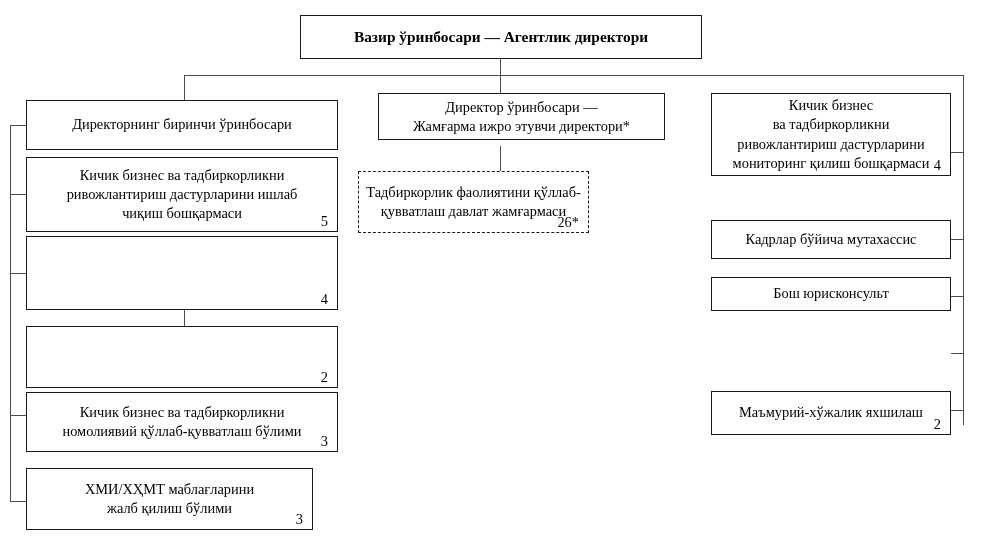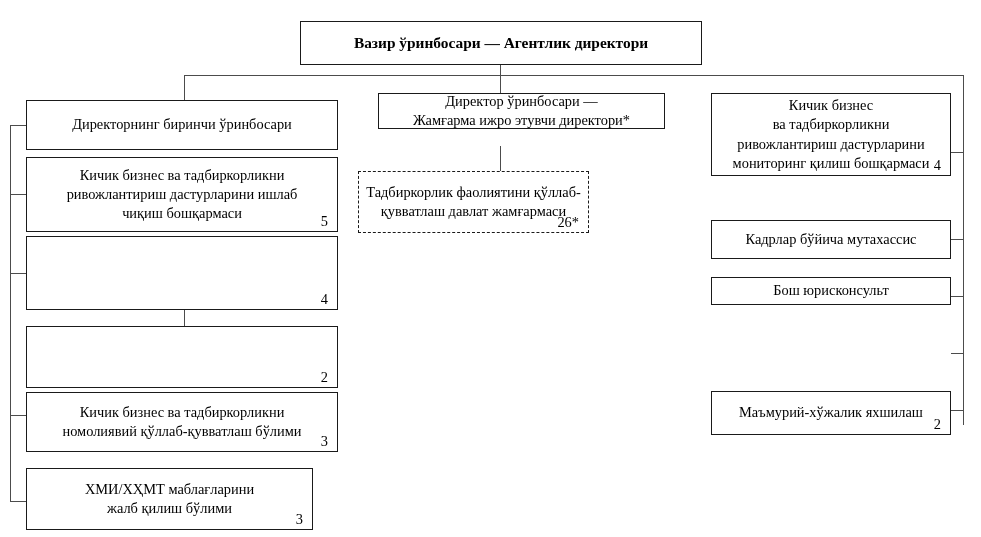--- a/index.html
+++ b/index.html
@@ -84,21 +84,21 @@
   <div class="ln v" style="left:184px; top:310px; height:16px;"></div>
 
   <div class="ln v" style="left:500px; top:146px; height:25px;"></div>
 
   <div class="ln h" style="left:951px; top:152px; width:13px;"></div>
   <div class="ln h" style="left:951px; top:239px; width:13px;"></div>
   <div class="ln h" style="left:951px; top:296px; width:13px;"></div>
   <div class="ln h" style="left:951px; top:353px; width:13px;"></div>
   <div class="ln h" style="left:951px; top:410px; width:13px;"></div>
 
-  <div class="box titlebox" style="left:300px; top:21px; width:402px; height:44px;">
+  <div class="box titlebox" style="left:300px; top:15px; width:402px; height:44px;">
     <span class="txt">Вазир ўринбосари — Агентлик директори</span>
   </div>
 
   <div class="box" style="left:26px; top:100px; width:312px; height:50px;">
     <span class="txt">Директорнинг биринчи ўринбосари</span>
     <span class="count"></span>
   </div>
 
   <div class="box" style="left:26px; top:157px; width:312px; height:75px;">
     <span class="txt">Кичик бизнес ва тадбиркорликни
@@ -120,21 +120,21 @@
 номолиявий қўллаб-қувватлаш бўлими</span>
     <span class="count">3</span>
   </div>
 
   <div class="box" style="left:26px; top:468px; width:287px; height:62px;">
     <span class="txt">ХМИ/ХҲМТ маблағларини
 жалб қилиш бўлими</span>
     <span class="count">3</span>
   </div>
 
-  <div class="box" style="left:378px; top:93px; width:287px; height:36px;">
+  <div class="box" style="left:378px; top:93px; width:287px; height:47px;justify-content:flex-end;">
     <span class="txt">Директор ўринбосари —
 Жамғарма ижро этувчи директори*</span>
     <span class="count"></span>
   </div>
 
   <div class="box dashed" style="left:358px; top:171px; width:231px; height:62px;">
     <span class="txt">Тадбиркорлик фаолиятини қўллаб-
 қувватлаш давлат жамғармаси</span>
     <span class="count">26*</span>
   </div>
@@ -145,21 +145,21 @@
 ривожлантириш дастурларини
 мониторинг қилиш бошқармаси</span>
     <span class="count">4</span>
   </div>
 
   <div class="box" style="left:711px; top:220px; width:240px; height:39px;">
     <span class="txt">Кадрлар бўйича мутахассис</span>
     <span class="count"></span>
   </div>
 
-  <div class="box" style="left:711px; top:277px; width:240px; height:28px;">
+  <div class="box" style="left:711px; top:277px; width:240px; height:34px;">
     <span class="txt">Бош юрисконсульт</span>
     <span class="count"></span>
   </div>
 
 
   <div class="box" style="left:711px; top:391px; width:240px; height:44px;">
     <span class="txt">Маъмурий-хўжалик яхшилаш</span>
     <span class="count">2</span>
   </div>
 

